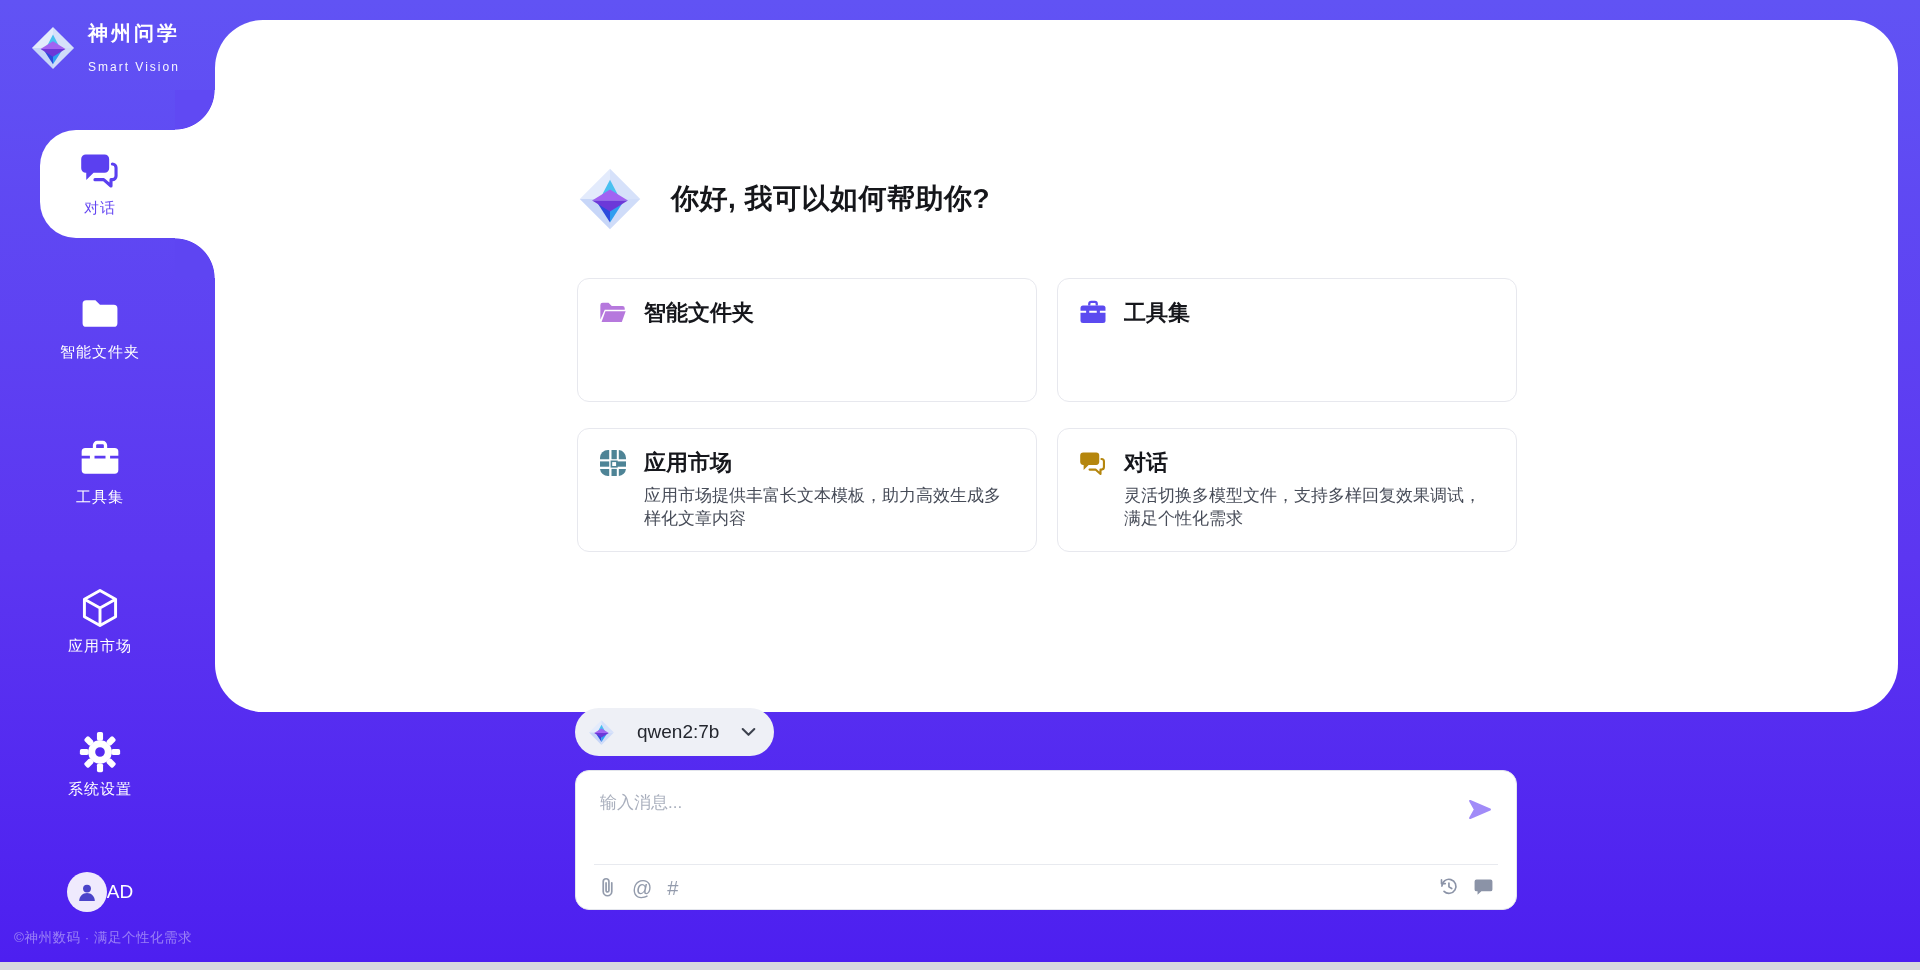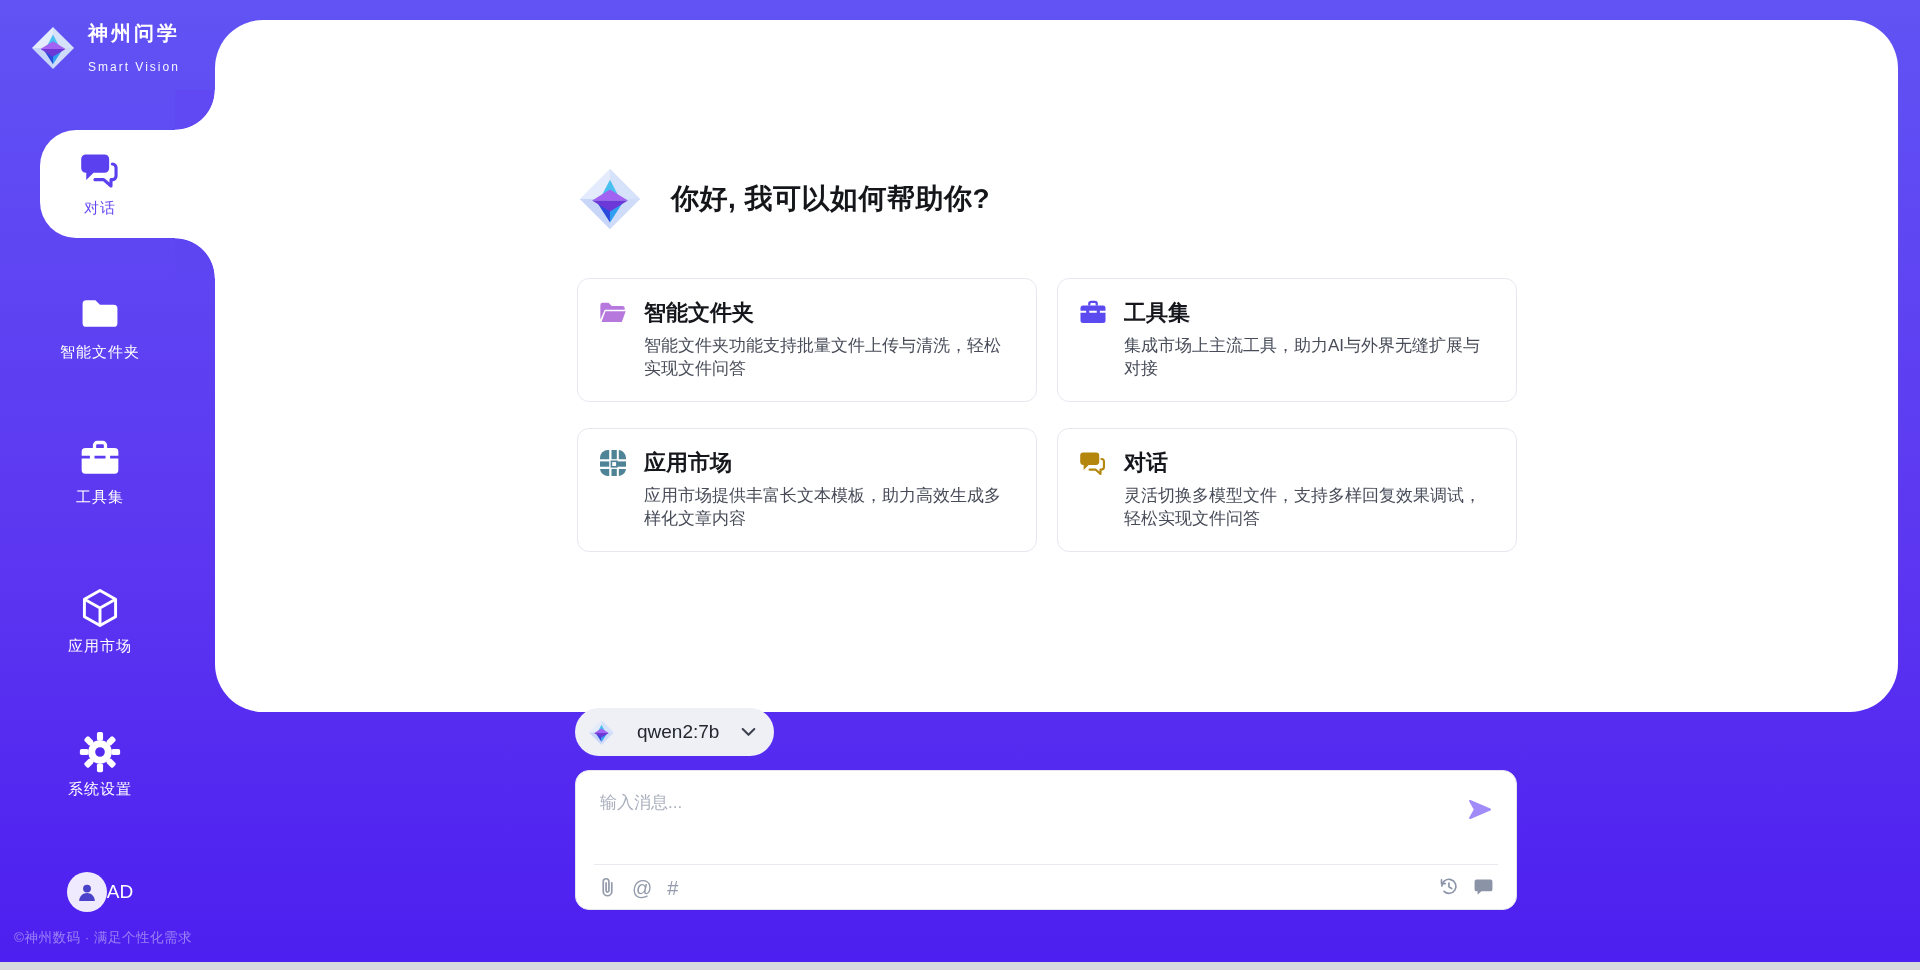--- a/index.html
+++ b/index.html
@@ -254,51 +254,49 @@
 
     <div class="cards">
 
       <div class="card">
         <span class="card-icon ic-folder-open">
           <svg width="30" height="30">
               <use href="#sym-folder-open"></use>
             </svg>
         </span>
         <div class="card-title">智能文件夹</div>
-        <div class="card-desc">智能文件夹功能支持批量文件上传与清洗，轻松实现文件问答</div>
       </div>
 
       <div class="card">
         <span class="card-icon ic-toolbox-p">
           <svg width="30" height="30">
               <use href="#sym-toolbox"></use>
             </svg>
         </span>
         <div class="card-title">工具集</div>
-        <div class="card-desc">集成市场上主流工具，助力AI与外界无缝扩展与对接</div>
       </div>
 
       <div class="card">
         <span class="card-icon ic-grid">
           <svg width="30" height="30">
               <use href="#sym-grid"></use>
             </svg>
         </span>
         <div class="card-title">应用市场</div>
         <div class="card-desc">应用市场提供丰富长文本模板，助力高效生成多样化文章内容</div>
       </div>
 
       <div class="card">
         <span class="card-icon ic-chat-g">
           <svg width="30" height="30">
               <use href="#sym-chat"></use>
             </svg>
         </span>
         <div class="card-title">对话</div>
-        <div class="card-desc">灵活切换多模型文件，支持多样回复效果调试，轻松实现文件问答</div>
+        <div class="card-desc">灵活切换多模型文件，支持多样回复效果调试，满足个性化需求</div>
       </div>
 
     </div>
 
     <div class="model-pill">
       <span class="nav-icon">
         <svg width="27" height="27">
             <use href="#sym-diamond"></use>
           </svg>
       </span>

